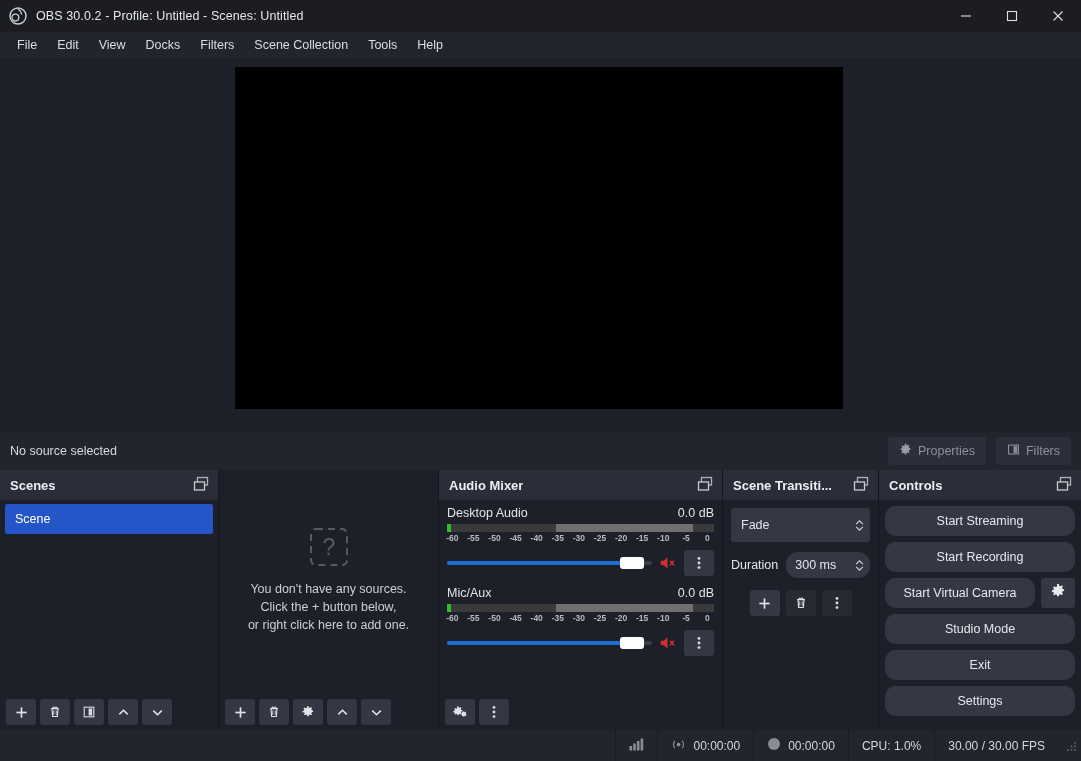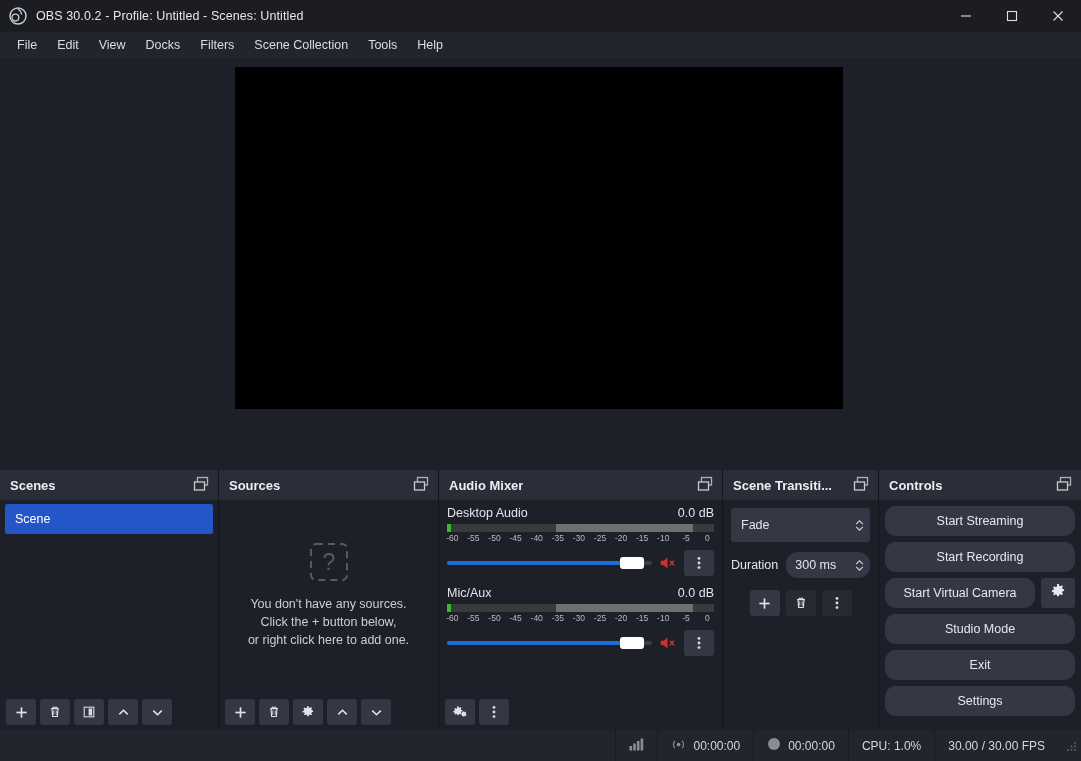--- a/index.html
+++ b/index.html
@@ -93,21 +93,21 @@
 
   
   .mixer-body { padding: 6px 8px 0 8px; overflow: hidden; }
   .track { margin-bottom: 10px; }
   .track-head { display: flex; justify-content: space-between; align-items: baseline; margin-bottom: 4px; }
   .track-name { font-size: 12.5px; color: #e4e5ea; }
   .track-db { font-size: 12.5px; color: #e4e5ea; }
   .meter { position: relative; height: 8px; background: #3a3a3a; }
   .meter .mag { position: absolute; top: 0; bottom: 0; left: 41%; right: 8%; background: #6f6f6f; }
   .meter .peak { position: absolute; top: 0; bottom: 0; left: 0; width: 4px; background: #2fbe2f; }
-  .scale { position: relative; height: 13px; margin-top: 1px; }
+  .scale { position: relative; height: 13px; margin-top: 1px; font-weight: bold; }
   .tick { position: absolute; top: 0; font-size: 8.5px; color: #b9bac0; transform: translateX(-50%); }
   .slider-row { display: flex; align-items: center; gap: 6px; margin-top: 4px; }
   .slider { position: relative; flex: 1 1 auto; height: 14px; display: flex; align-items: center; }
   .slider .rail { position: absolute; left: 0; right: 0; height: 4px; background: #3a3d47; border-radius: 2px; }
   .slider .fill { position: absolute; left: 0; width: 90%; height: 4px; background: #1d6fd6; border-radius: 2px; }
   .slider .knob {
     position: absolute; left: 90%; transform: translateX(-50%);
     width: 24px; height: 12px; background: #fff; border-radius: 3px;
   }
   .mute { width: 20px; height: 18px; display: flex; align-items: center; justify-content: center; }
@@ -197,20 +197,41 @@
     <div class="menu-item">Filters</div>
     <div class="menu-item">Scene Collection</div>
     <div class="menu-item">Tools</div>
     <div class="menu-item">Help</div>
   </div>
 
   <div class="preview-wrap">
     <div class="preview-canvas"></div>
   </div>
 
+  <div class="source-toolbar">
+    <span class="nosource">No source selected</span>
+    <div class="tbtn">
+      <span>
+        <svg width="13" height="13" viewBox="0 0 16 16">
+            <path fill="#9a9ca3" d="M8 5.2A2.8 2.8 0 1 0 8 10.8 2.8 2.8 0 0 0 8 5.2zm0 1.5a1.3 1.3 0 1 1 0 2.6 1.3 1.3 0 0 1 0-2.6z"></path>
+            <path fill="#9a9ca3" d="M7.1 1h1.8l.25 1.6a5.6 5.6 0 0 1 1.2.5l1.3-.95 1.3 1.3-.95 1.3c.22.37.39.78.5 1.2L14 6.9v1.8l-1.6.25c-.11.42-.28.83-.5 1.2l.95 1.3-1.3 1.3-1.3-.95c-.37.22-.78.39-1.2.5L8.9 14H7.1l-.25-1.6a5.6 5.6 0 0 1-1.2-.5l-1.3.95-1.3-1.3.95-1.3a5.6 5.6 0 0 1-.5-1.2L2 8.7V6.9l1.6-.25c.11-.42.28-.83.5-1.2l-.95-1.3 1.3-1.3 1.3.95c.37-.22.78-.39 1.2-.5z"></path>
+          </svg>
+      </span>
+      <span>Properties</span>
+    </div>
+    <div class="tbtn">
+      <span>
+        <svg width="13" height="13" viewBox="0 0 16 16">
+            <rect x="2" y="2.5" width="12" height="11" fill="none" stroke="#9a9ca3" stroke-width="1.2"></rect>
+            <rect x="8" y="3.8" width="4.6" height="8.4" fill="#9a9ca3" opacity=".85"></rect>
+          </svg>
+      </span>
+      <span>Filters</span>
+    </div>
+  </div>
 
   <div class="docks">
 
     <div class="dock" style="flex:0 0 218px">
       <div class="dock-title">
         <h3>Scenes</h3>
         <span class="float-icon">
           <svg viewBox="0 0 18 18" width="18" height="18">
               <rect x="5.5" y="1.5" width="10" height="7.5" fill="none" stroke="#c6c8cf" stroke-width="1.3"></rect>
               <rect x="2.5" y="6" width="10" height="8" fill="#2a2e38" stroke="#e6e7eb" stroke-width="1.3"></rect>
@@ -248,29 +269,20 @@
         </div>
         <div class="ptbtn">
           <svg width="15" height="15" viewBox="0 0 16 16">
               <polyline points="3.5,6 8,10.4 12.5,6" fill="none" stroke="#e2e3e7" stroke-width="1.7"></polyline>
             </svg>
         </div>
       </div>
     </div>
 
     <div class="dock" style="flex:0 0 220px">
-      <div class="dock-title">
-        <h3>Sources</h3>
-        <span class="float-icon">
-          <svg viewBox="0 0 18 18" width="18" height="18">
-              <rect x="5.5" y="1.5" width="10" height="7.5" fill="none" stroke="#c6c8cf" stroke-width="1.3"></rect>
-              <rect x="2.5" y="6" width="10" height="8" fill="#2a2e38" stroke="#e6e7eb" stroke-width="1.3"></rect>
-            </svg>
-        </span>
-      </div>
       <div class="dock-body">
         <div class="empty-src">
           <span class="qicon">
             <svg viewBox="0 0 42 42" width="42" height="42">
               <rect x="3" y="3" width="36" height="36" rx="5" fill="none" stroke="#9aa0ad" stroke-width="2" stroke-dasharray="7 5"></rect>
               <text x="21" y="29" text-anchor="middle" font-size="23" fill="#9aa0ad" font-family="Liberation Sans, sans-serif">?</text>
             </svg>
           </span>
           <div class="empty-lines">
             <div>You don't have any sources.</div>

